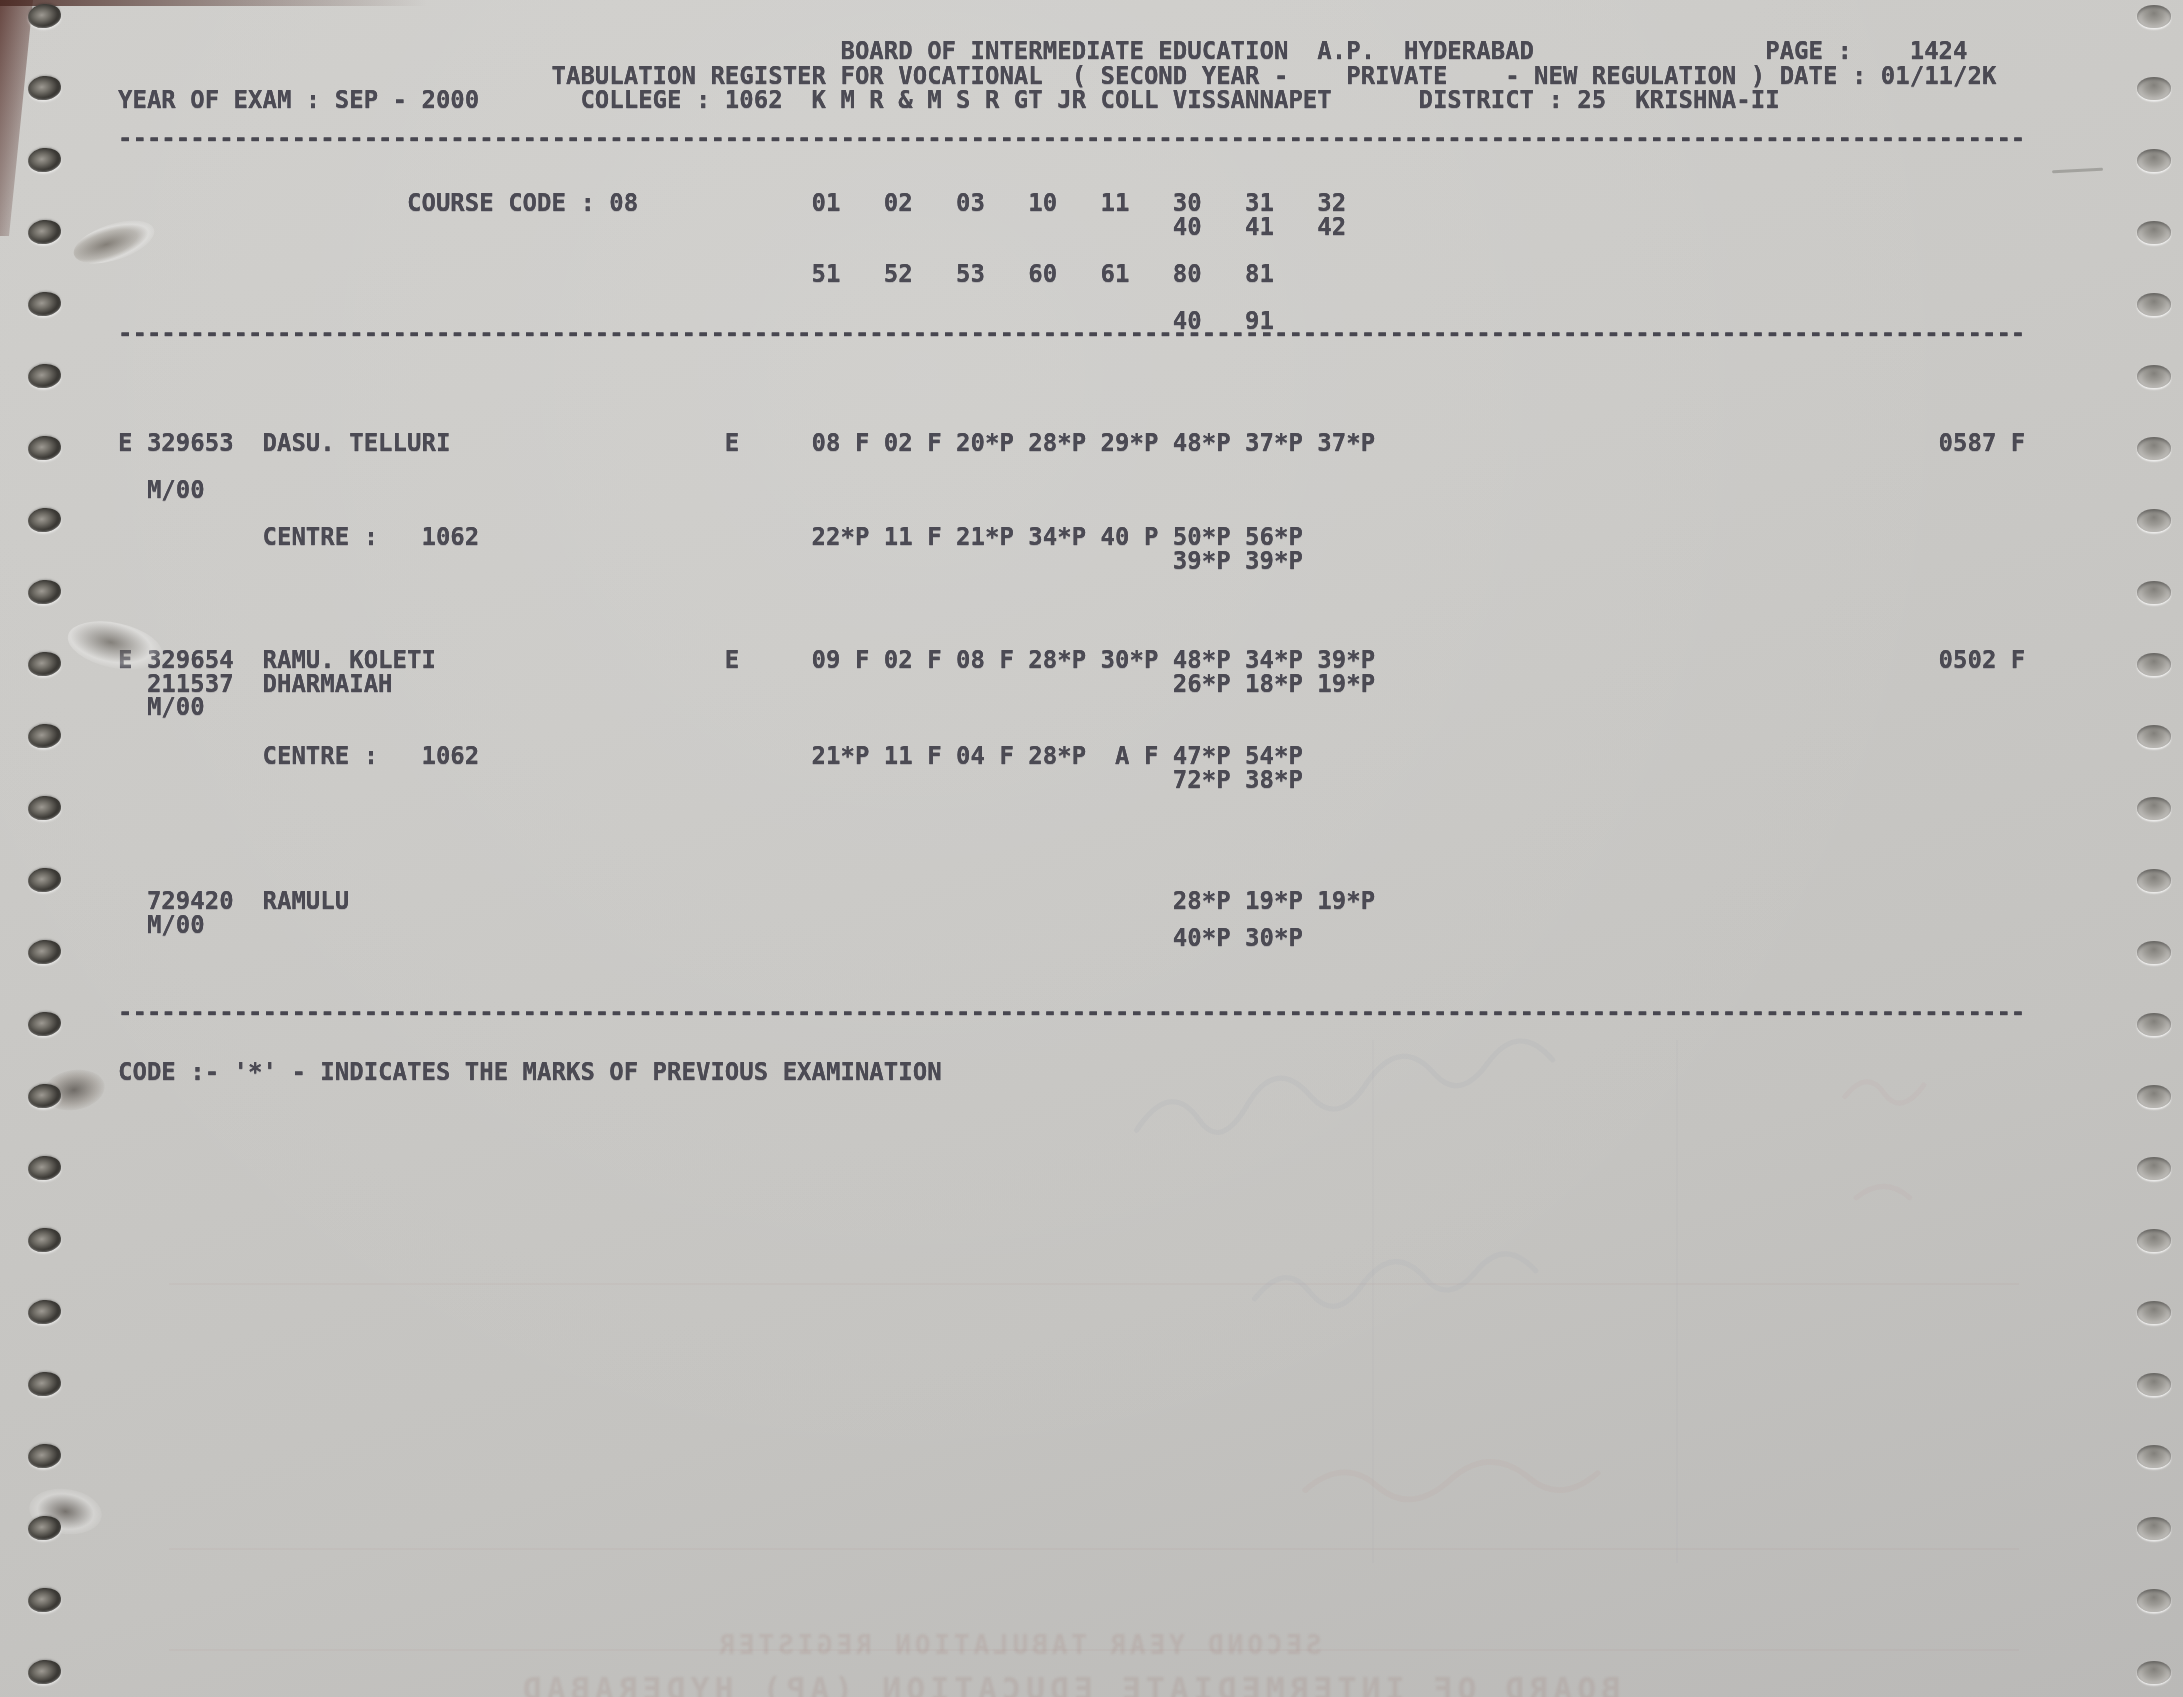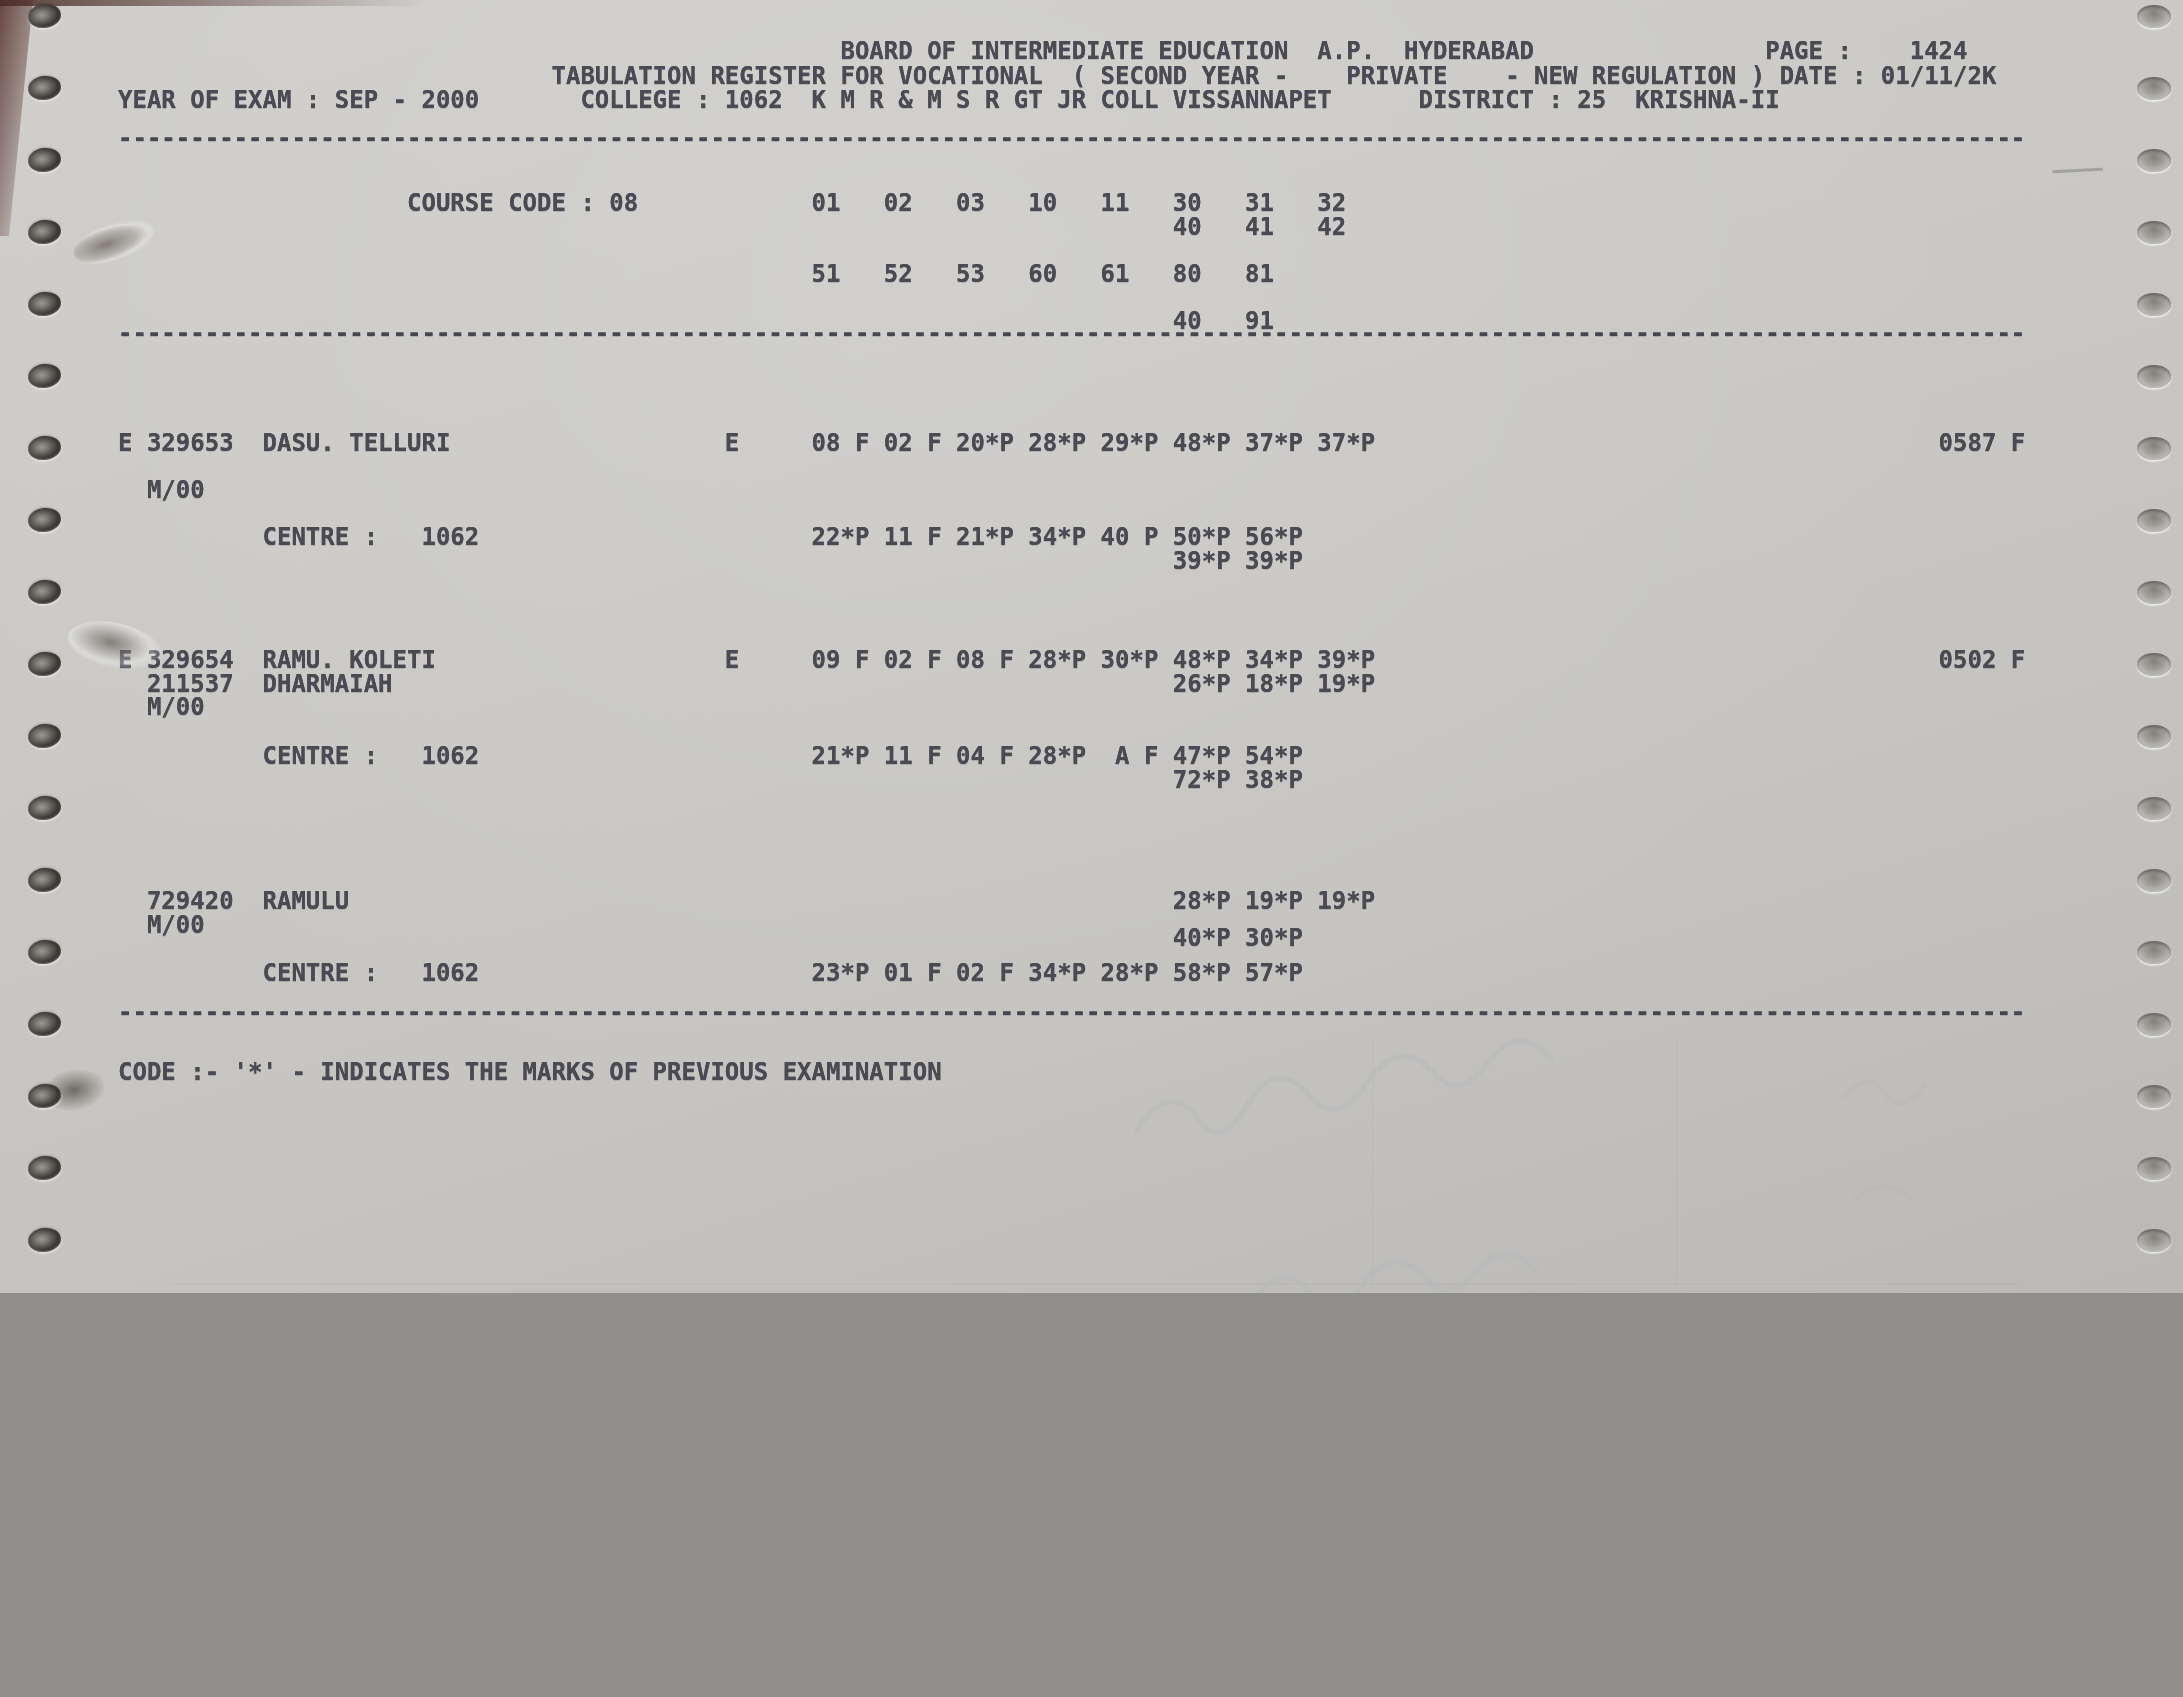--- a/index.html
+++ b/index.html
@@ -1,18 +1,18 @@
 <!DOCTYPE html>
 <html style="font-size:9px"><head>
 <meta charset="utf-8">
 <style>
   html,body{margin:0;padding:0;background:#8f8e8b;}
   .page{
     position:relative;
-    width:2183px;height:1293px;
+    width:2183px;height:1697px;
     overflow:hidden;
     background:
       radial-gradient(ellipse at 42% 22%, rgba(255,255,255,0.10), rgba(255,255,255,0) 62%),
       linear-gradient(163deg,#cfcecb 0%, #cac9c6 38%, #c4c3c0 70%, #bab9b7 100%);
     font-family:"DejaVu Sans Mono","Liberation Mono",monospace;
   }
   
   .txt{position:absolute;left:0;top:0;width:100%;height:100%;}
   .ln{
     position:absolute;left:118px;
@@ -108,21 +108,20 @@
     <div class="ln" style="top:549px">                                                                         39*P 39*P</div>
 
     <div class="ln" style="top:648px">E 329654  RAMU. KOLETI                    E     09 F 02 F 08 F 28*P 30*P 48*P 34*P 39*P                                       0502 F</div>
     <div class="ln" style="top:672px">  211537  DHARMAIAH                                                      26*P 18*P 19*P</div>
     <div class="ln" style="top:695px">  M/00</div>
     <div class="ln" style="top:744px">          CENTRE :   1062                       21*P 11 F 04 F 28*P  A F 47*P 54*P</div>
     <div class="ln" style="top:768px">                                                                         72*P 38*P</div>
 
     <div class="ln" style="top:889px">  729420  RAMULU                                                         28*P 19*P 19*P</div>
     <div class="ln" style="top:913px">  M/00</div>
-    <div class="ln" style="top:961px">          CENTRE :   1062                       23*P 01 F 02 F 34*P 28*P 58*P 57*P</div>
     <div class="ln" style="top:926px">                                                                         40*P 30*P</div>
 
     <div class="ln sep" style="top:1000px">------------------------------------------------------------------------------------------------------------------------------------</div>
     <div class="ln" style="top:1060px">CODE :- '*' - INDICATES THE MARKS OF PREVIOUS EXAMINATION</div>
   </div>
 
   <div class="corner-tl"></div>
   <div class="edge-top"></div>
   <div class="crease crease-1"></div>
   <div class="crease crease-2"></div>

